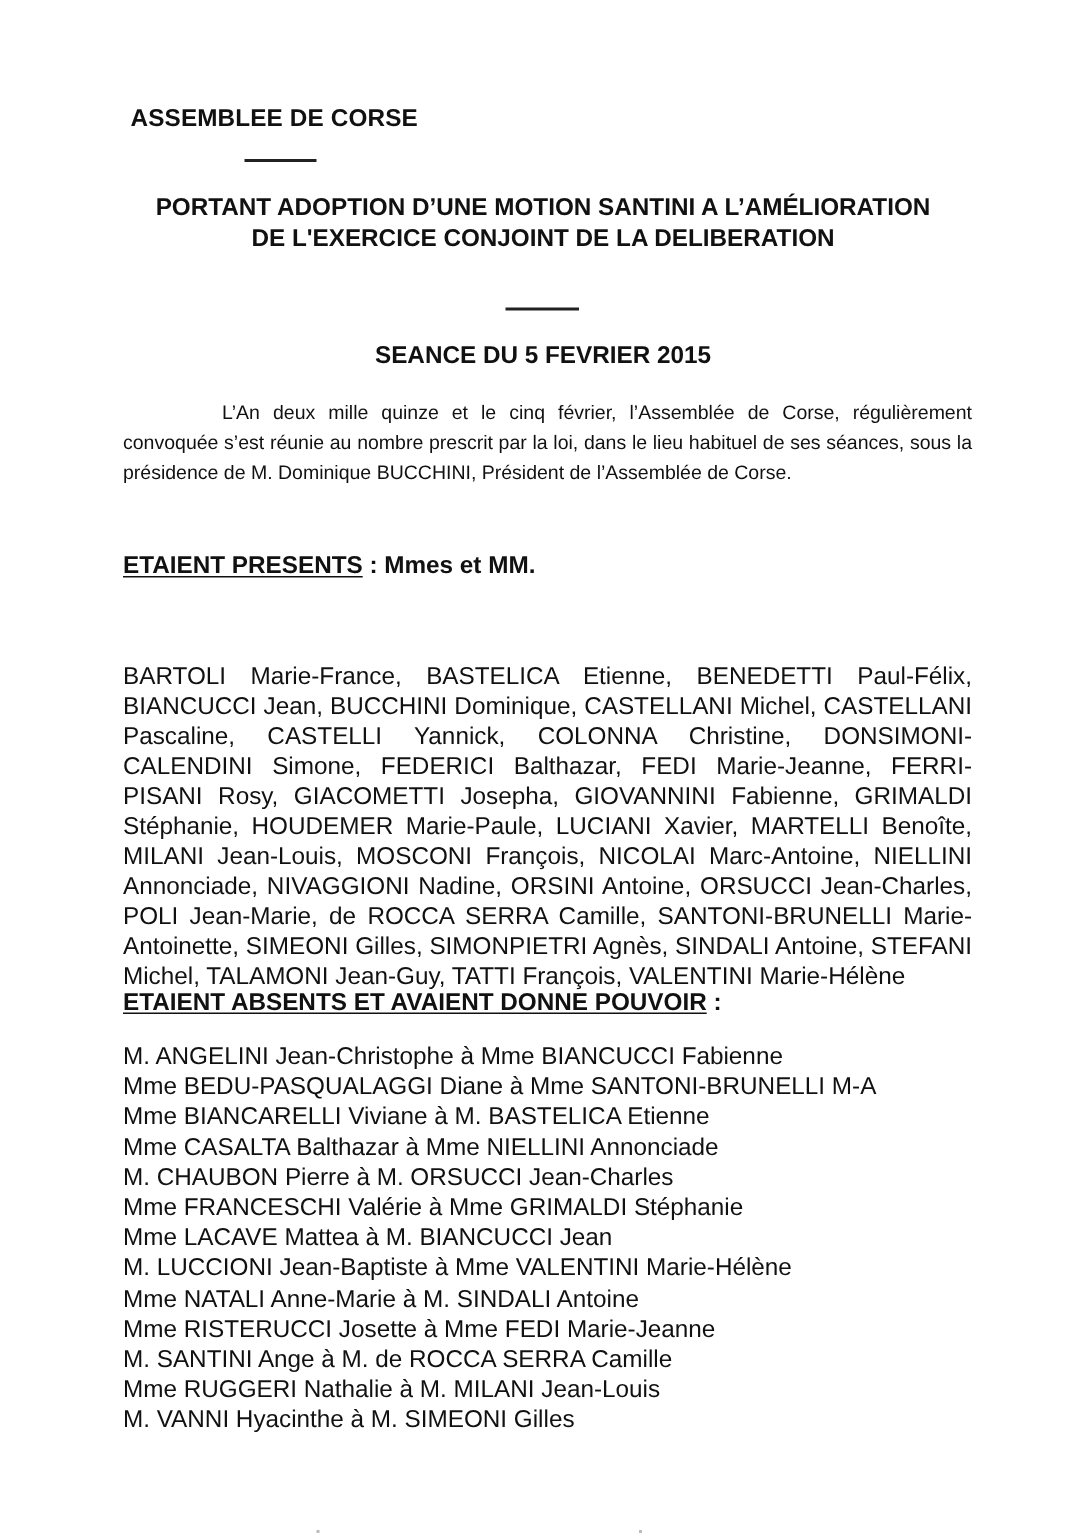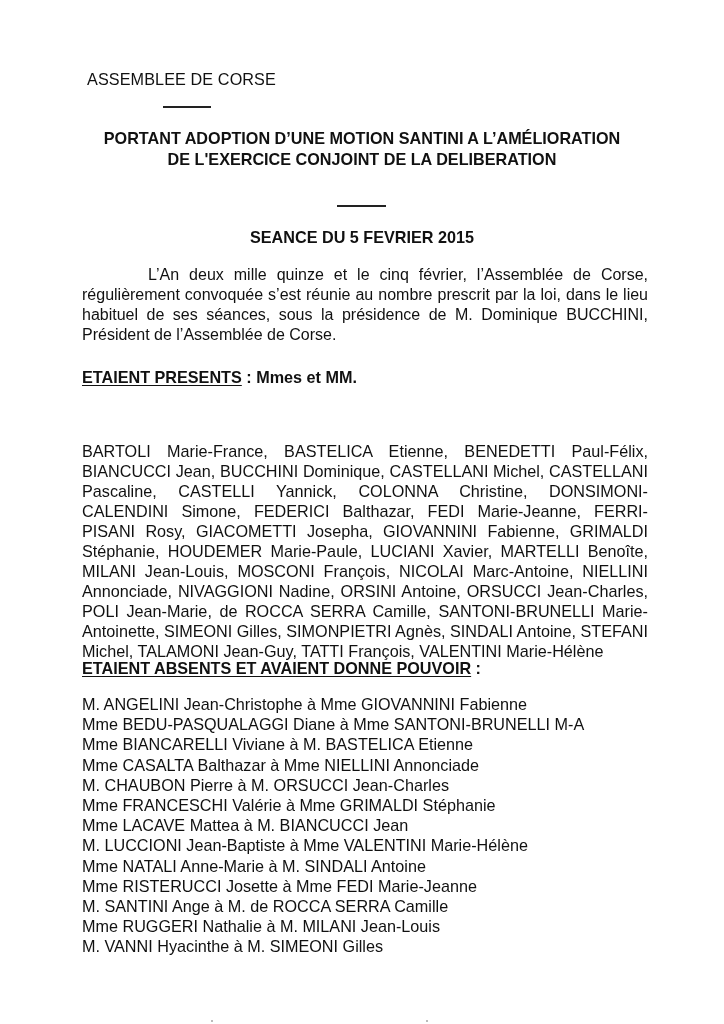--- a/index.html
+++ b/index.html
@@ -1,28 +1,28 @@
 <!DOCTYPE html>
 <html><head>
 <meta charset="utf-8">
 <style>
   html, body { margin: 0; padding: 0; background: #ffffff; }
   body { width: 724px; height: 1024px; position: relative; overflow: hidden;
          font-family: "Liberation Sans", sans-serif; color: #111111; }
   .page { position: absolute; left: 0; top: 0; width: 724px; height: 1024px; }
-  .org { position: absolute; left: 87px; top: 70px; font-weight: normal; font-size: 16.2px; letter-spacing: 0.1px; }
+  .org { position: absolute; left: 87px; top: 70px; font-weight: bold; font-size: 16.2px; letter-spacing: 0.1px; }
   .rule { position: absolute; height: 1.5px; background: #222; }
   .rule1 { left: 163px; top: 106px; width: 48px; }
   .rule2 { left: 337px; top: 205px; width: 49px; }
   .title { position: absolute; left: 60px; width: 604px; top: 128px; text-align: center;
            font-weight: bold; font-size: 16.2px; line-height: 21px; }
   .title div { white-space: nowrap; }
   .seance { position: absolute; left: 60px; width: 604px; top: 228px; text-align: center;
             font-weight: bold; font-size: 16.2px; }
-  .para { position: absolute; left: 82px; width: 566px; top: 265px; font-size: 16px; line-height: 20px;
+  .para { position: absolute; left: 82px; width: 566px; top: 265px; font-size: 13px; line-height: 20px;
           text-align: justify; text-align-last: left; }
   .para .indent { display: inline-block; width: 66px; }
   .heading { position: absolute; left: 82px; font-weight: bold; font-size: 16.2px; }
   .heading u { text-decoration: underline; text-underline-offset: 2px; margin-top: 39px; }
   .h-present { top: 368px; }
   .h-absent { top: 659px; }
   .present-list { position: absolute; left: 82px; width: 566px; top: 404px; font-size: 16.2px; line-height: 20px;
                   text-align: justify; text-align-last: left; margin-top: 37px; }
   .absent-list { position: absolute; left: 82px; top: 694px; font-size: 16.2px; line-height: 20.2px; }
   .absent-list div { white-space: nowrap; }
@@ -45,21 +45,21 @@
 
   <div class="para"><span class="indent"></span><span>L’An deux mille quinze et le cinq février, l’Assemblée de Corse, régulièrement convoquée s’est réunie au nombre prescrit par la loi, dans le lieu habituel de ses séances, sous la présidence de M. Dominique BUCCHINI, Président de l’Assemblée de Corse.</span></div>
 
   <div class="heading h-present"><u>ETAIENT PRESENTS</u><span> : Mmes et MM.</span></div>
 
   <div class="present-list">BARTOLI Marie-France, BASTELICA Etienne, BENEDETTI Paul-Félix, BIANCUCCI Jean, BUCCHINI Dominique, CASTELLANI Michel, CASTELLANI Pascaline, CASTELLI Yannick, COLONNA Christine, DONSIMONI-CALENDINI Simone, FEDERICI Balthazar, FEDI Marie-Jeanne, FERRI-PISANI Rosy, GIACOMETTI Josepha, GIOVANNINI Fabienne, GRIMALDI Stéphanie, HOUDEMER Marie-Paule, LUCIANI Xavier, MARTELLI Benoîte, MILANI Jean-Louis, MOSCONI François, NICOLAI Marc-Antoine, NIELLINI Annonciade, NIVAGGIONI Nadine, ORSINI Antoine, ORSUCCI Jean-Charles, POLI Jean-Marie, de ROCCA SERRA Camille, SANTONI-BRUNELLI Marie-Antoinette, SIMEONI Gilles, SIMONPIETRI Agnès, SINDALI Antoine, STEFANI Michel, TALAMONI Jean-Guy, TATTI François, VALENTINI Marie-Hélène</div>
 
   <div class="heading h-absent"><u>ETAIENT ABSENTS ET AVAIENT DONNE POUVOIR</u><span> :</span></div>
 
   <div class="absent-list">
-    <div>M. ANGELINI Jean-Christophe à Mme GIOVANNINI Fabienne</div>
+    <div>M. ANGELINI Jean-Christophe à Mme BIANCUCCI Fabienne</div>
     <div>Mme BEDU-PASQUALAGGI Diane à Mme SANTONI-BRUNELLI M-A</div>
     <div>Mme BIANCARELLI Viviane à M. BASTELICA Etienne</div>
     <div>Mme CASALTA Balthazar à Mme NIELLINI Annonciade</div>
     <div>M. CHAUBON Pierre à M. ORSUCCI Jean-Charles</div>
     <div>Mme FRANCESCHI Valérie à Mme GRIMALDI Stéphanie</div>
     <div>Mme LACAVE Mattea à M. BIANCUCCI Jean</div>
     <div>M. LUCCIONI Jean-Baptiste à Mme VALENTINI Marie-Hélène</div>
     <div>Mme NATALI Anne-Marie à M. SINDALI Antoine</div>
     <div>Mme RISTERUCCI Josette à Mme FEDI Marie-Jeanne</div>
     <div>M. SANTINI Ange à M. de ROCCA SERRA Camille</div>

